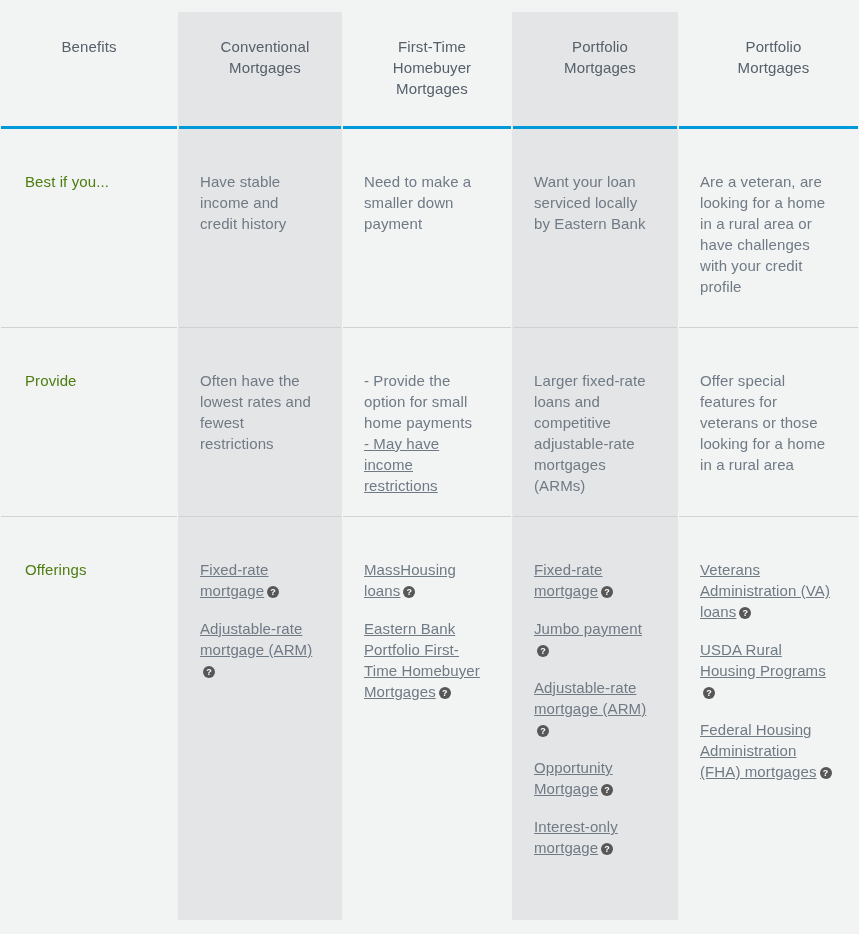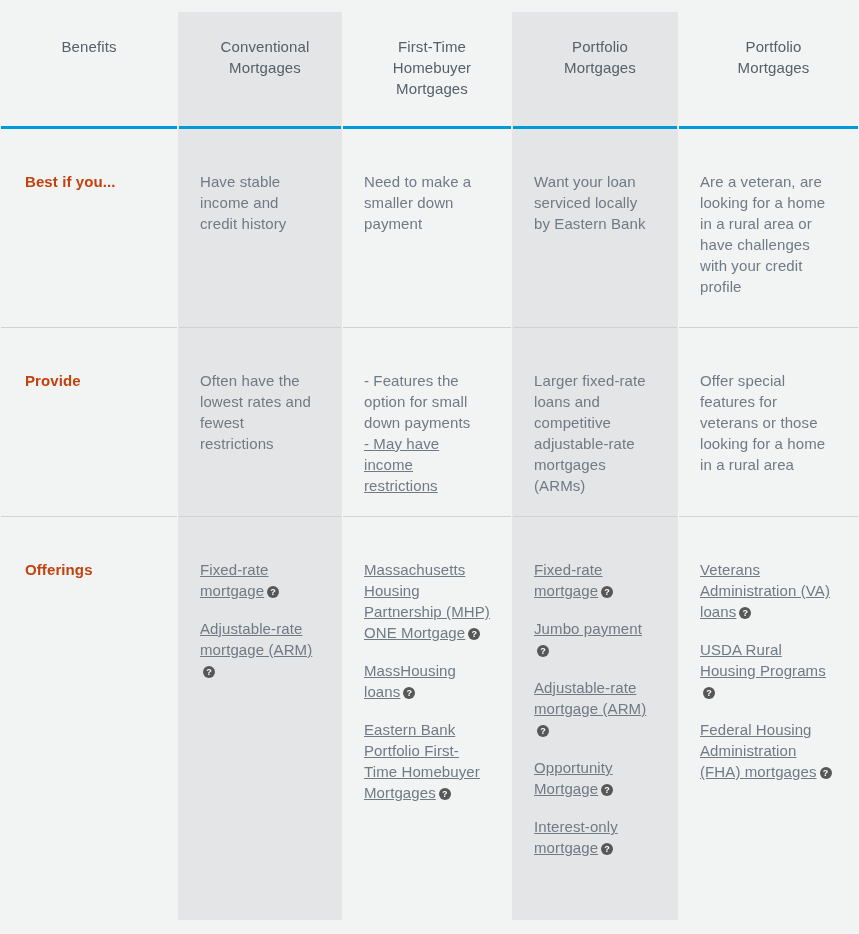--- a/index.html
+++ b/index.html
@@ -65,22 +65,22 @@
   
   .brow { display: contents; }
   .bcell {
     padding: 42px 22px 0 22px;
     font-size: 15px;
     line-height: 21px;
     color: #6f7a85;
     letter-spacing: .1px;
   }
   .bcell.label {
-    color: #c2410c;
-    font-weight: 700;
+    color: #4d7c0f;
+    font-weight: 400;
     padding-left: 25px;
     padding-right: 19px;
   }
 
   
   .r1 .bcell { height: 198px; }
   .r2 .bcell { height: 188px; }
   .r3 .bcell { height: 409px; padding-bottom: 20px; }
 
   
@@ -184,21 +184,21 @@
     </div>
 
     <div class="brow r2">
       <div class="bcell label">
         <span>Provide</span>
       </div>
       <div class="bcell">
         <p class="para">Often have the lowest rates and fewest restrictions</p>
       </div>
       <div class="bcell">
-        <p class="para">- Features the option for small down payments</p>
+        <p class="para">- Provide the option for small home payments</p>
         <p class="para">- May have income restrictions</p>
       </div>
       <div class="bcell">
         <p class="para">Larger fixed-rate loans and competitive adjustable-rate mortgages (ARMs)</p>
       </div>
       <div class="bcell">
         <p class="para">Offer special features for veterans or those looking for a home in a rural area</p>
       </div>
     </div>
 
@@ -219,23 +219,20 @@
         <div class="offer">
           <span>Fixed-rate mortgage</span><span class="help">?</span>
         </div>
         <div class="offer">
           <span>Adjustable-rate mortgage (ARM)</span><span class="help">?</span>
         </div>
       </div>
 
       <div class="bcell">
         <div class="offer">
-          <span>Massachusetts Housing Partnership (MHP) ONE Mortgage</span><span class="help">?</span>
-        </div>
-        <div class="offer">
           <span>MassHousing loans</span><span class="help">?</span>
         </div>
         <div class="offer">
           <span>Eastern Bank Portfolio First-Time Homebuyer Mortgages</span><span class="help">?</span>
         </div>
       </div>
 
       <div class="bcell">
         <div class="offer">
           <span>Fixed-rate mortgage</span><span class="help">?</span>

